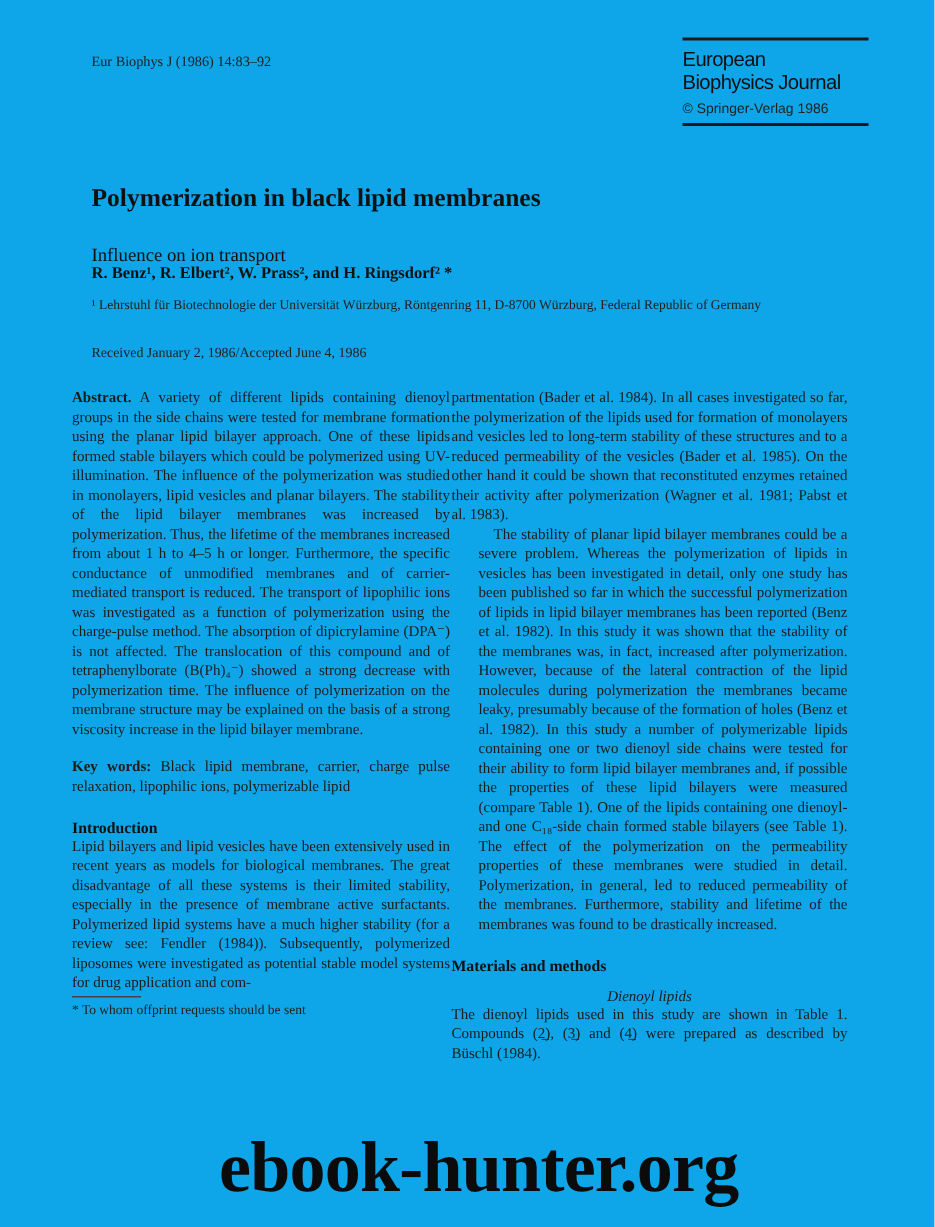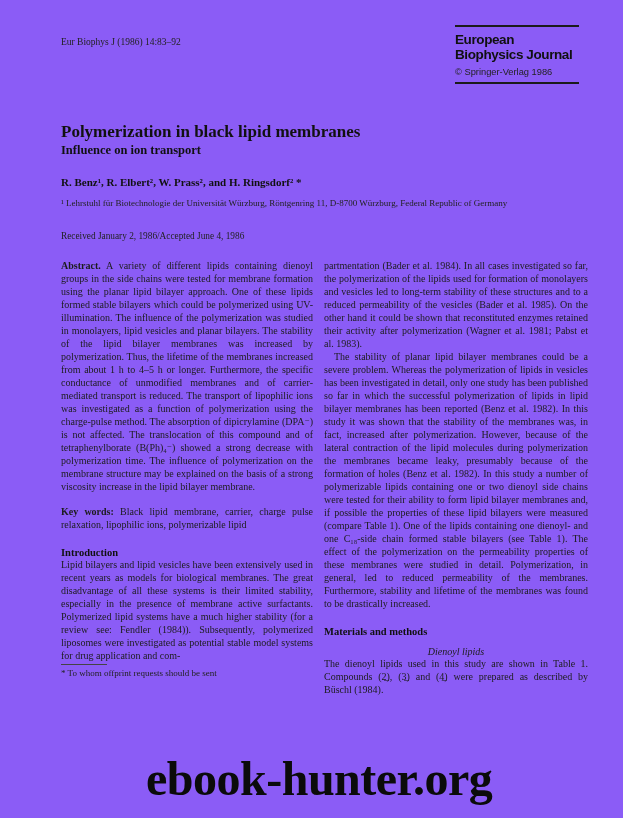--- a/index.html
+++ b/index.html
@@ -1,20 +1,20 @@
 <!DOCTYPE html>
 <html lang="en"><head>
 <meta charset="utf-8">
 <style>
   html, body { margin: 0; padding: 0; background: #ffffff; }
   .page {
     position: relative;
     width: 623px;
     height: 818px;
-    background: #8b5cf6;
+    background: #0ea5e9;
     overflow: hidden;
     color: #1c1c1c;
     font-family: "Liberation Serif", "DejaVu Serif", serif;
   }
 
   
   .citation {
     position: absolute;
     left: 61px; top: 37px;
     font-size: 9.5px;
@@ -22,21 +22,21 @@
   }
   .logo {
     position: absolute;
     left: 455px; top: 25px;
     width: 124px;
   }
   .logo-rule { border-top: 2px solid #1b1b1b; height: 0; }
   .logo-name {
     margin-top: 6px;
     font-family: "Liberation Sans", sans-serif;
-    font-weight: bold;
+    font-weight: normal;
     font-size: 13.5px;
     line-height: 14.5px;
     letter-spacing: -0.4px;
     color: #101010;
     white-space: nowrap;
   }
   .logo-copy {
     margin-top: 5px;
     font-family: "Liberation Sans", sans-serif;
     font-size: 9.3px;
@@ -48,23 +48,23 @@
   
   .title {
     position: absolute;
     left: 61px; top: 122px;
     font-size: 17px;
     font-weight: bold;
     color: #111;
   }
   .subtitle {
     position: absolute;
-    left: 61px; top: 143px;
+    left: 61px; top: 163px;
     font-size: 12.5px;
-    font-weight: bold;
+    font-weight: normal;
     color: #111;
   }
   .authors {
     position: absolute;
     left: 61px; top: 176px;
     font-size: 11px;
     font-weight: bold;
     color: #111;
   }
   .affiliations {
@@ -77,24 +77,24 @@
   .received {
     position: absolute;
     left: 61px; top: 231px;
     font-size: 9.3px;
     color: #222;
   }
 
   
   .columns {
     position: absolute;
-    left: 61px; top: 259px;
+    left: 48px; top: 259px;
     width: 527px;
     display: flex;
-    gap: 11px;
+    gap: 1px;
   }
   .col-left  { width: 252px; }
   .col-right { width: 264px; }
   .body-par {
     margin: 0;
     font-size: 10px;
     line-height: 13px;
     text-align: justify;
     color: #1c1c1c;
   }
@@ -107,21 +107,21 @@
     color: #111;
   }
   .sub-heading {
     margin: 9px 0 0 0;
     font-size: 10px;
     font-style: italic;
     color: #1c1c1c;
     text-align: center;
   }
   .after-heading { }
-  .indent { text-indent: 10px; }
+  .indent { text-indent: 10px; margin-left: 18px; }
 
   
   .footnote { margin-top: 2px; }
   .footnote-rule { width: 46px; border-top: 1px solid #444; height: 0; }
   .footnote-text {
     margin-top: 3px;
     font-size: 9px;
     color: #222;
   }
 

